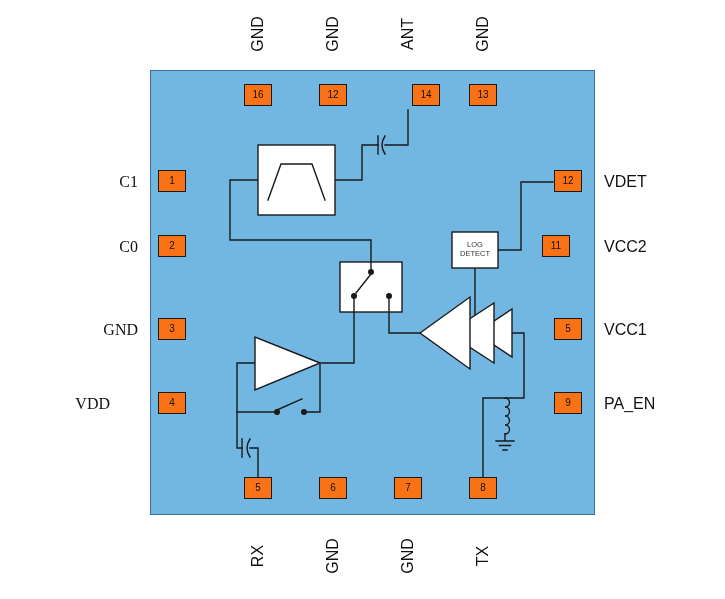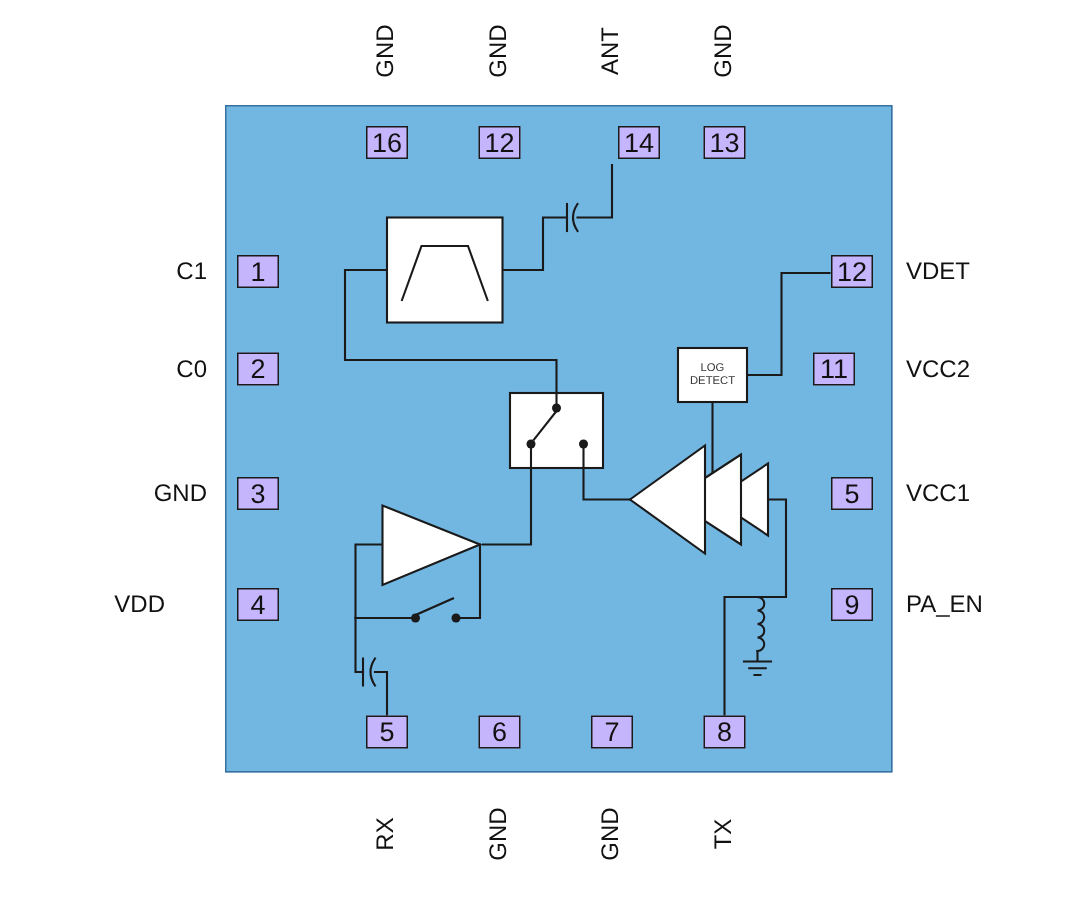--- a/index.html
+++ b/index.html
@@ -6,31 +6,31 @@
   .canvas{
     position:relative;width:725px;height:599px;background:#ffffff;overflow:hidden;
     font-family:"Liberation Sans","DejaVu Sans",sans-serif;color:#111;
   }
   .chip{
     position:absolute;left:150px;top:70px;width:445px;height:445px;
     background:#72b6e2;border:1px solid #38719f;box-sizing:border-box;
   }
   svg.schematic{position:absolute;left:0;top:0;}
   .pin{
-    position:absolute;width:26px;height:20px;background:#c4b5fd;
+    position:absolute;width:26px;height:20px;background:#f97316;
     border:1.6px solid #1a1a1a;display:flex;align-items:center;justify-content:center;
-    font-size:18px;line-height:1;z-index:3;
+    font-size:10px;line-height:1;z-index:3;
   }
   .lbl{
     position:absolute;font-size:16px;height:18px;line-height:18px;z-index:3;white-space:nowrap;
   }
   .lbl.v{
     width:60px;text-align:center;transform:rotate(-90deg);transform-origin:center center;
   }
-  .lbl.h-l{}
+  .lbl.h-l{font-family:Liberation Serif, serif;}
 </style>
 </head>
 <body>
 
 <div class="canvas">
 
   <div class="chip"></div>
 
   <svg class="schematic" width="725" height="599" viewBox="0 0 725 599" fill="none" stroke="#1a1a1a" stroke-width="1.4" stroke-linecap="square">
 

